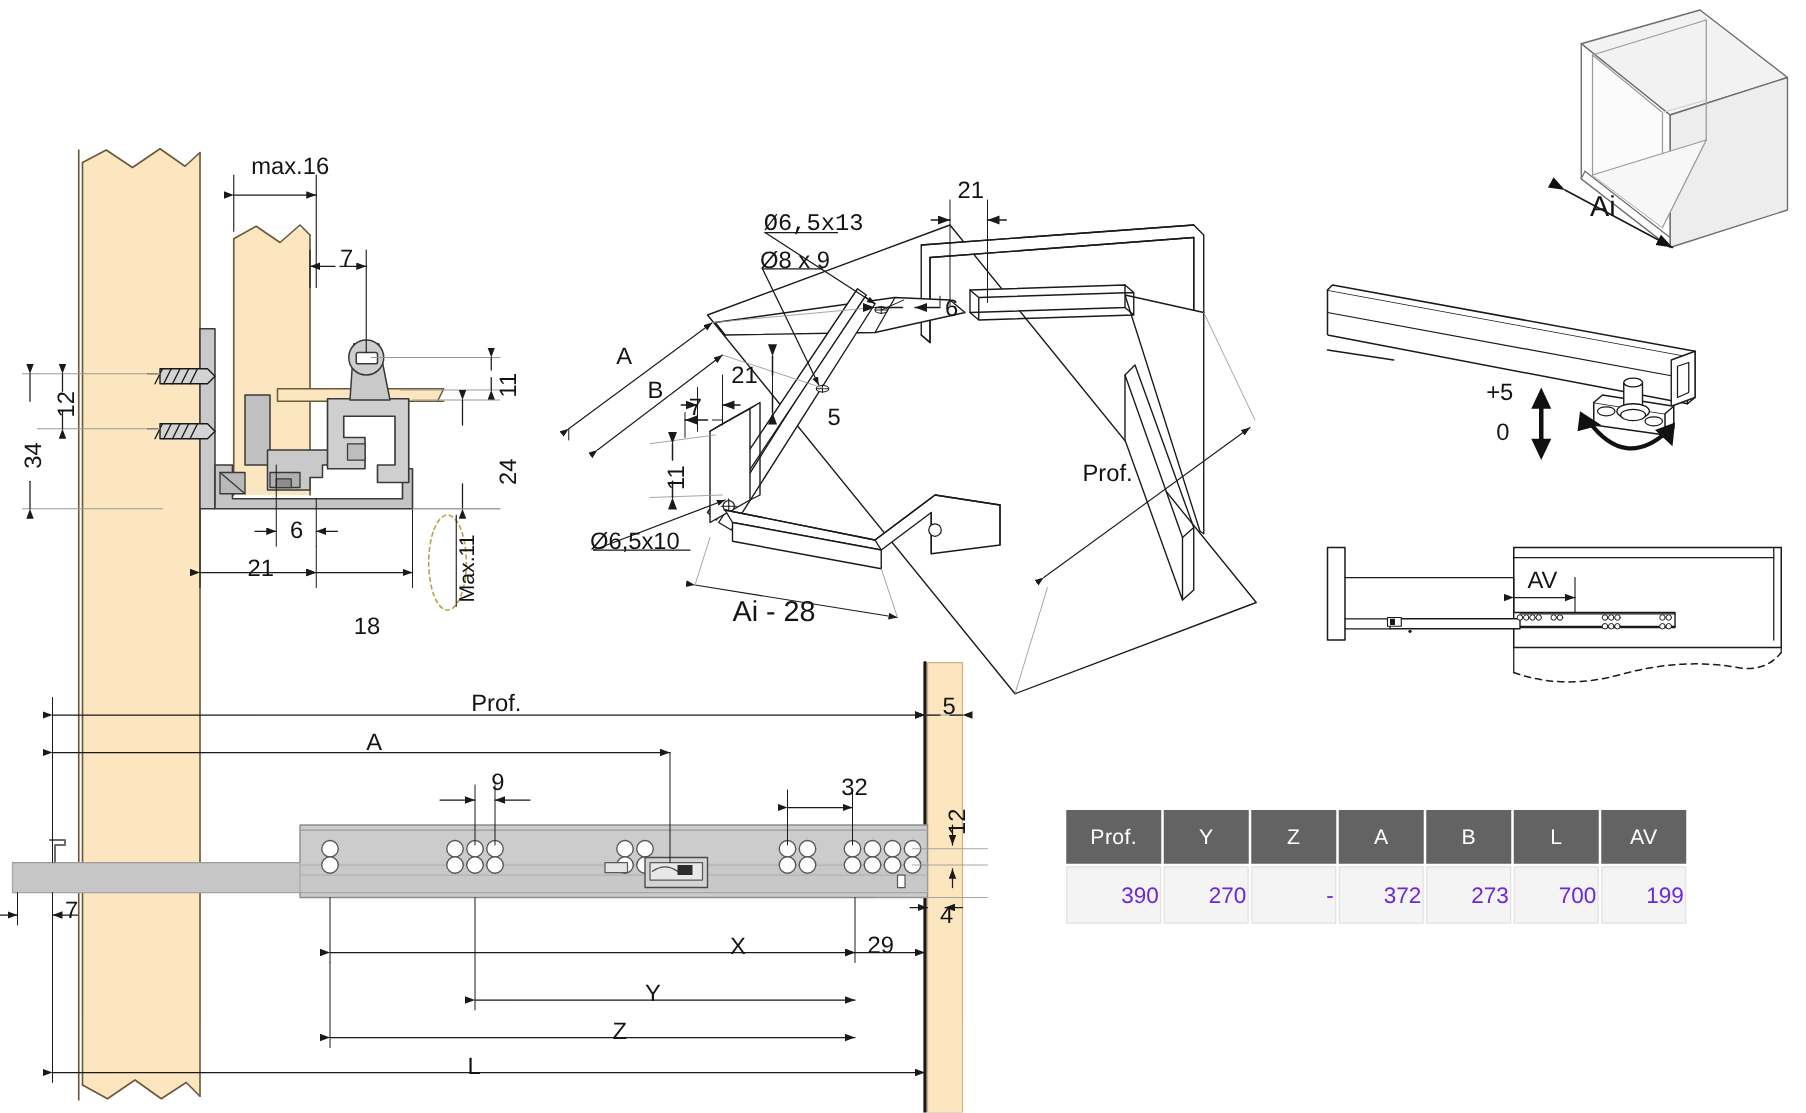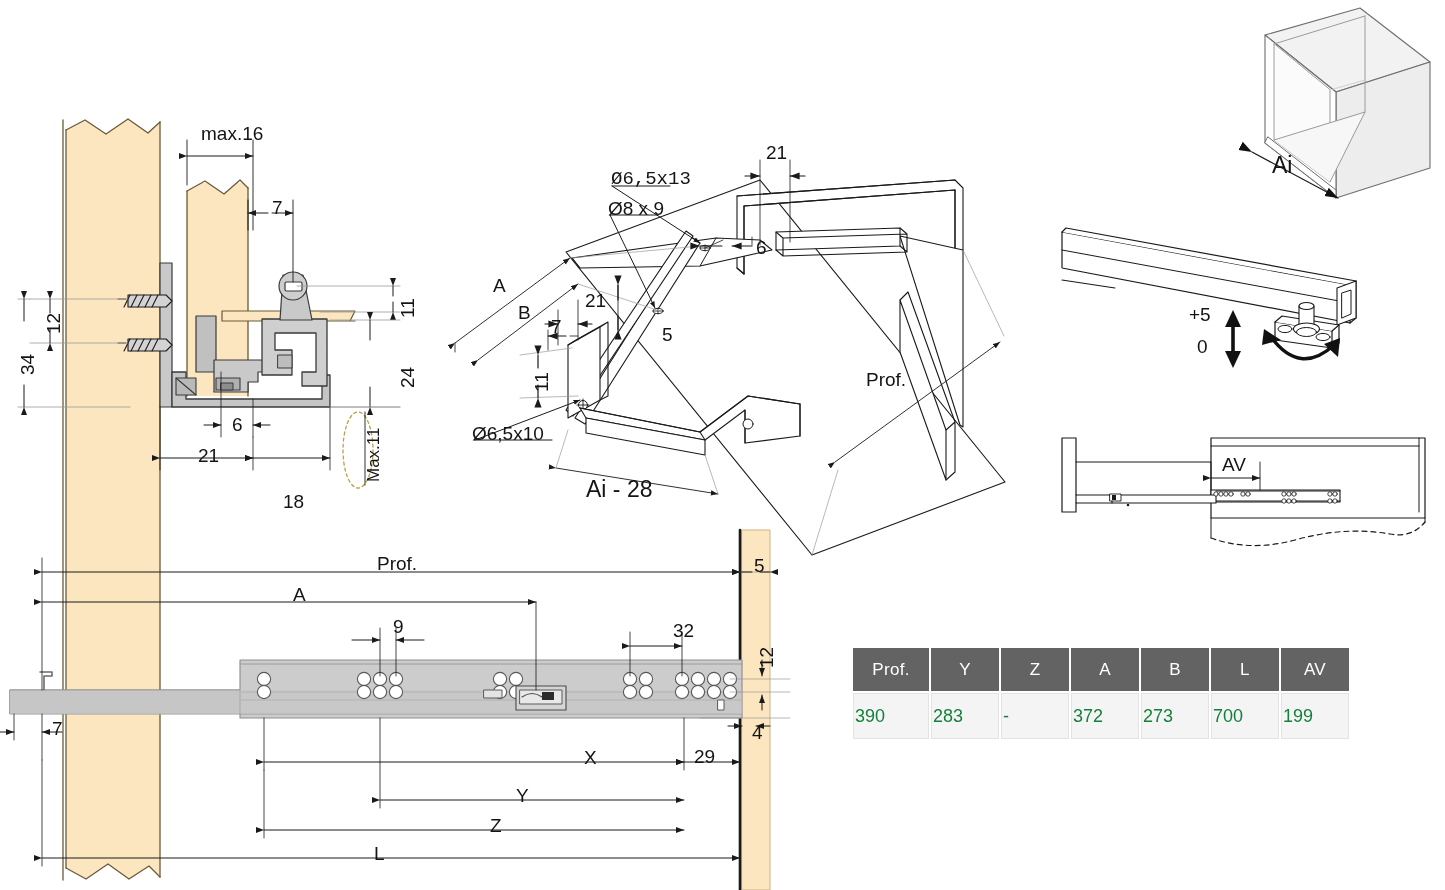--- a/index.html
+++ b/index.html
@@ -16,22 +16,22 @@
     position:absolute;left:851px;top:646px;
     border-collapse:separate;border-spacing:2px;
     background:#ffffff;
   }
   .spec-table th{
     background:#636363;color:#ffffff;font-weight:400;
     font-size:17px;width:66px;height:41px;text-align:center;vertical-align:middle;
     letter-spacing:.3px;
   }
   .spec-table td{
-    background:#f4f4f4;color:#15803d;font-weight:400;
-    font-size:18px;height:42px;text-align:left;vertical-align:middle;
+    background:#f4f4f4;color:#6d28d9;font-weight:400;
+    font-size:18px;height:42px;text-align:right;vertical-align:middle;
     border:1px solid #e3e3e3;
   }
   .spec-table th:first-child{width:72px;}
   .spec-table td:first-child{width:72px;}
 
   
   .lab{
     position:absolute;font-size:19px;line-height:1;color:#141414;
     white-space:nowrap;font-family:"Liberation Sans","DejaVu Sans",sans-serif;
   }
@@ -531,21 +531,21 @@
         <th>Z</th>
         <th>A</th>
         <th>B</th>
         <th>L</th>
         <th>AV</th>
       </tr>
     </thead>
     <tbody>
       <tr>
         <td>390</td>
-        <td>283</td>
+        <td>270</td>
         <td>-</td>
         <td>372</td>
         <td>273</td>
         <td>700</td>
         <td>199</td>
       </tr>
     </tbody>
   </table>
 
 </div>

